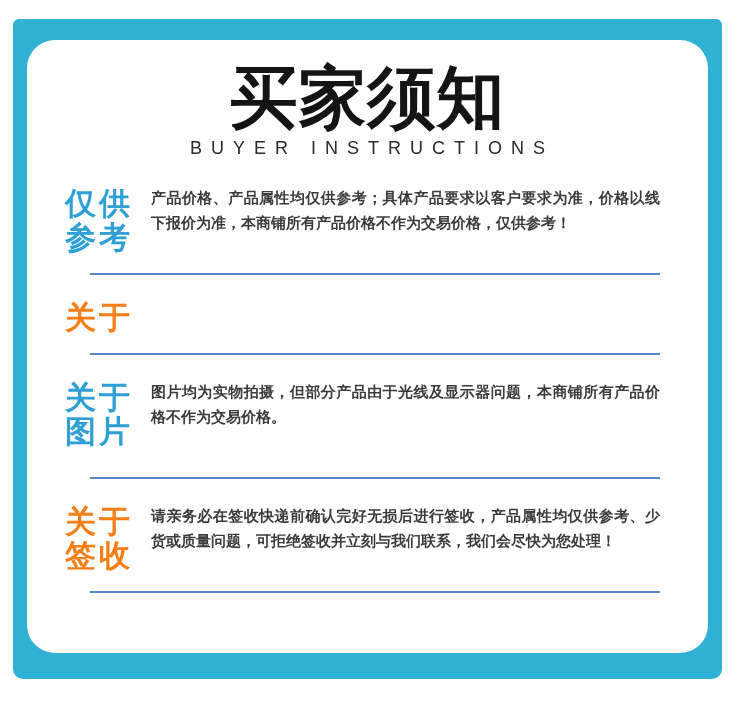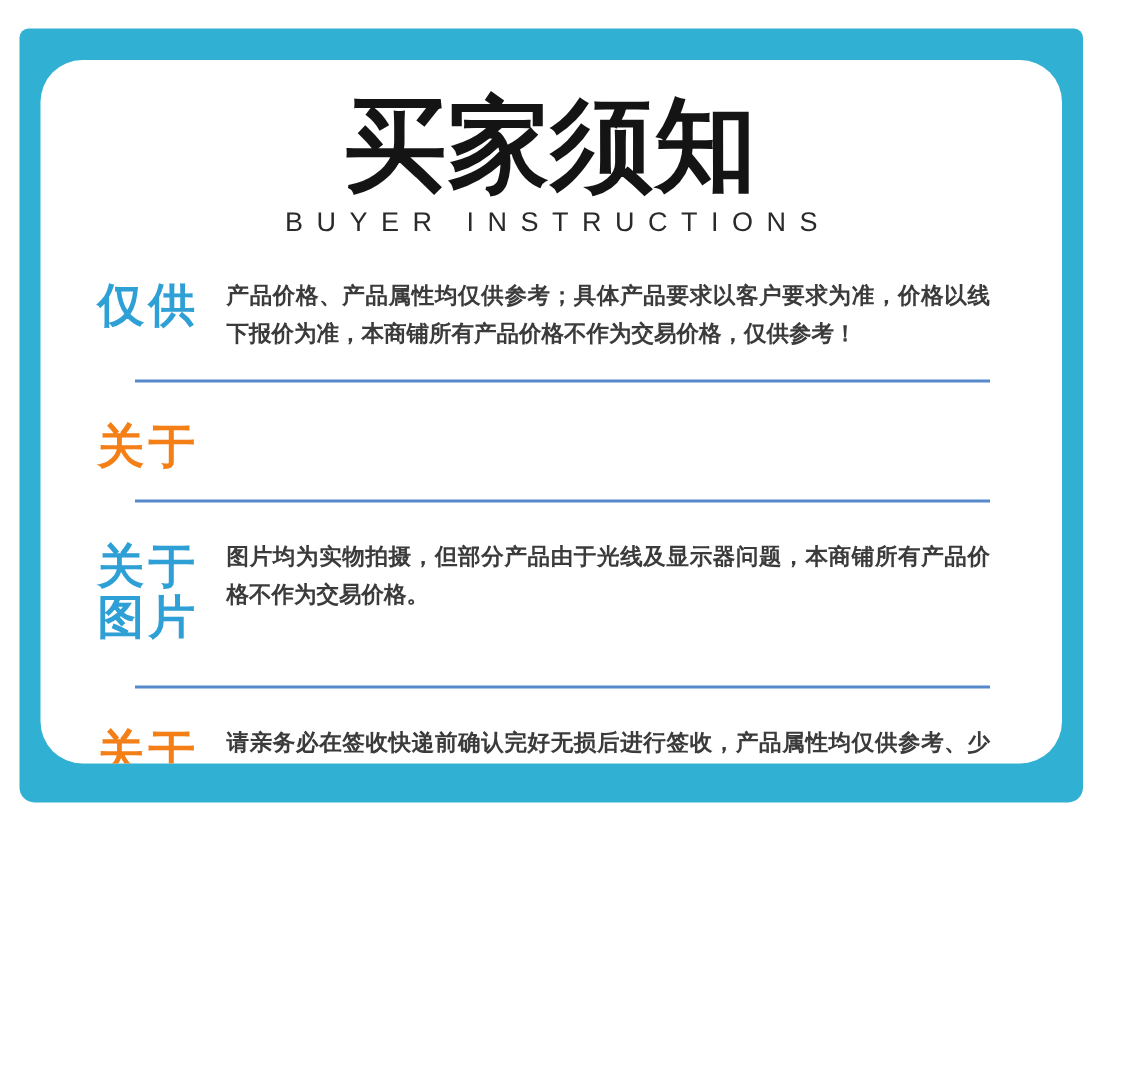--- a/index.html
+++ b/index.html
@@ -8,21 +8,21 @@
     width: 750px;
     height: 710px;
     background: #ffffff;
     font-family: "Liberation Sans", sans-serif;
   }
   .frame {
     position: absolute;
     left: 13px;
     top: 19px;
     width: 709px;
-    height: 516px;
+    height: 660px;
     background: var(--frame, #30b0d2);
     border-radius: 6px 6px 10px 10px;
   }
   .card {
     position: absolute;
     left: 14px;
     top: 21px;
     right: 14px;
     bottom: 26px;
     background: #ffffff;
@@ -99,20 +99,21 @@
       <div class="title">买家须知</div>
       <div class="subtitle">BUYER INSTRUCTIONS</div>
     </div>
 
     <div class="content">
 
       <div class="section-block">
         <div class="section first" data-color="blue">
           <div class="label">
             <span>仅供</span>
+            <span>参考</span>
           </div>
           <p class="body-text">产品价格、产品属性均仅供参考；具体产品要求以客户要求为准，价格以线下报价为准，本商铺所有产品价格不作为交易价格，仅供参考！</p>
         </div>
         <div class="divider"></div>
       </div>
 
       <div class="section-block">
         <div class="section" data-color="orange">
           <div class="label">
             <span>关于</span>

